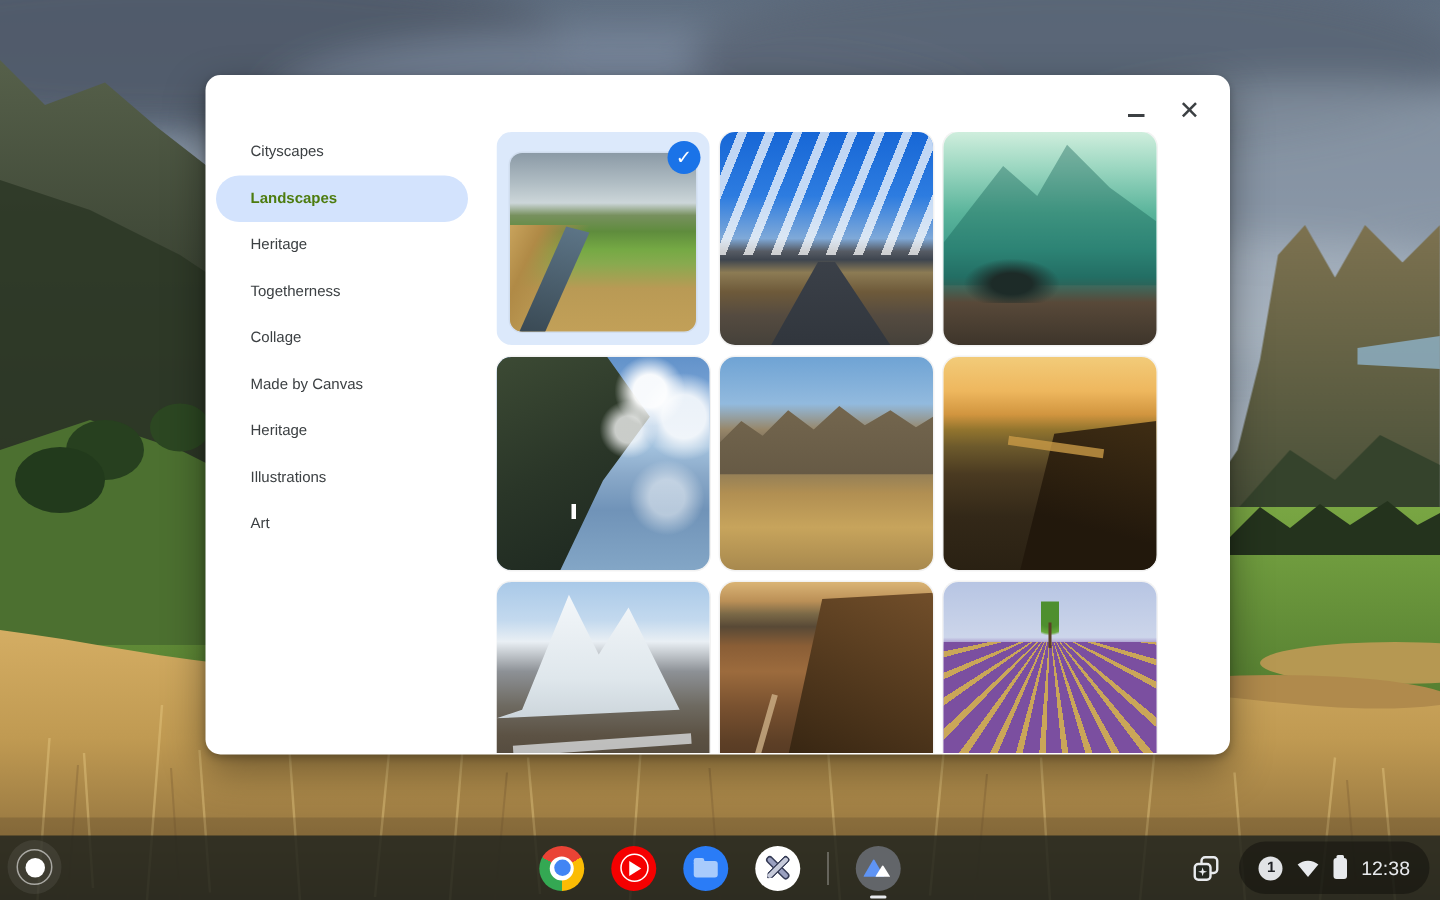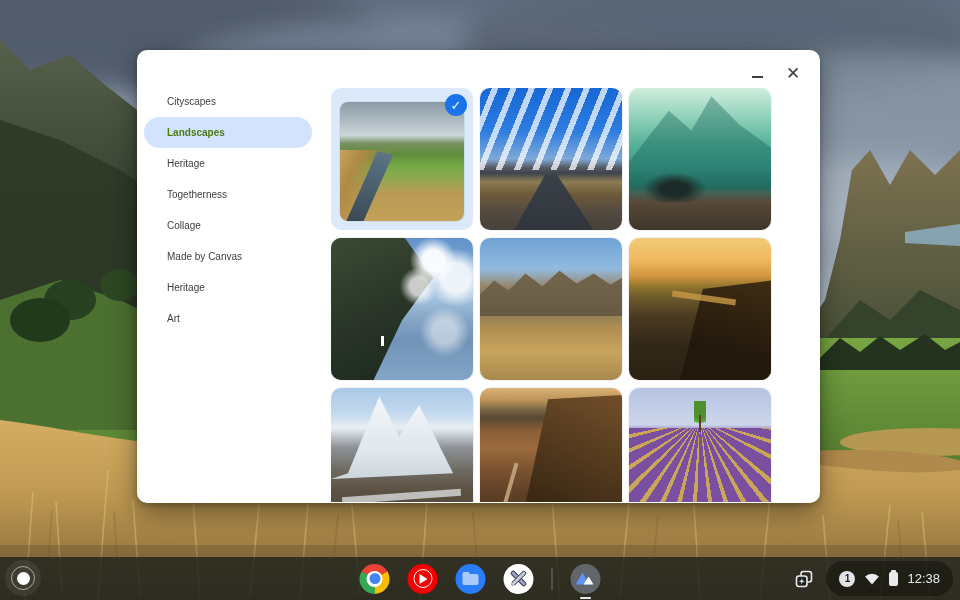--- a/index.html
+++ b/index.html
@@ -241,20 +241,23 @@
     <div class="side-item">
         <span>Collage</span>
       </div>
     <div class="side-item">
         <span>Made by Canvas</span>
       </div>
     <div class="side-item">
         <span>Heritage</span>
       </div>
     <div class="side-item">
+        <span>Illustrations</span>
+      </div>
+    <div class="side-item">
         <span>Art</span>
       </div>
   </nav>
 
   <div class="grid">
     <div class="tile t1" aria-label="green-valley-river">
       <div class="sel-card">
         <div class="img"></div>
         <div class="check">✓</div>
       </div>

